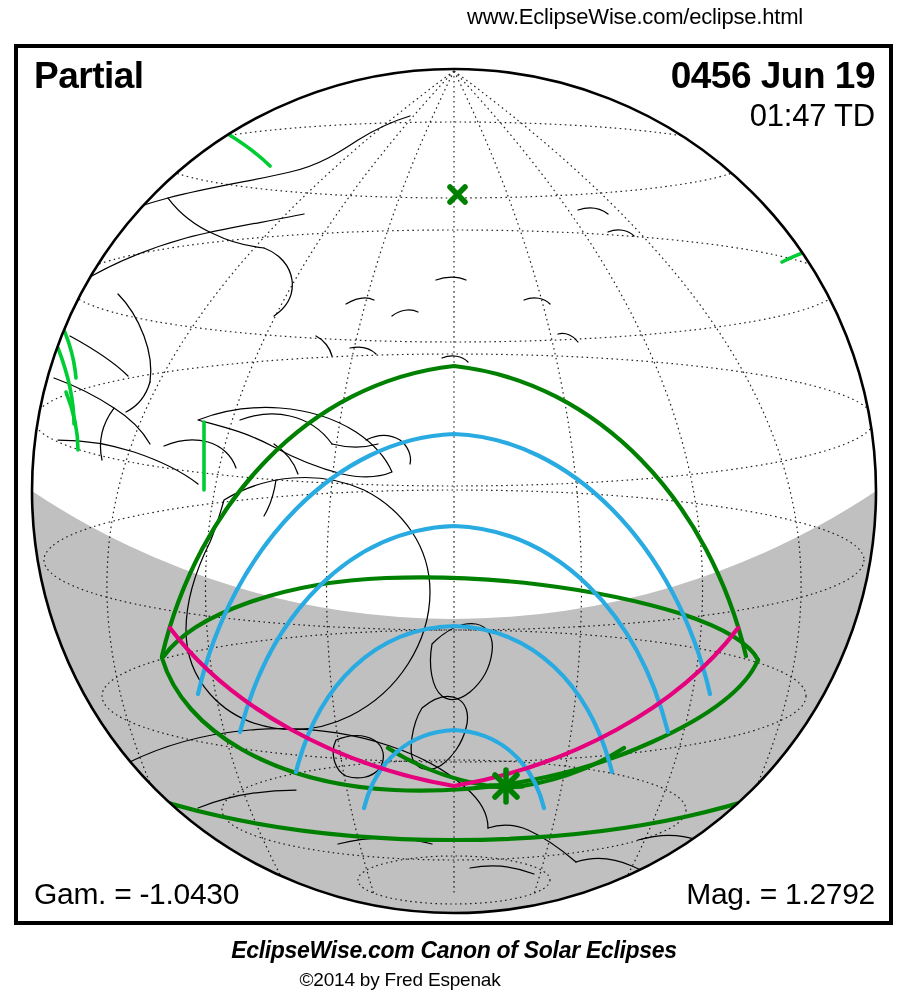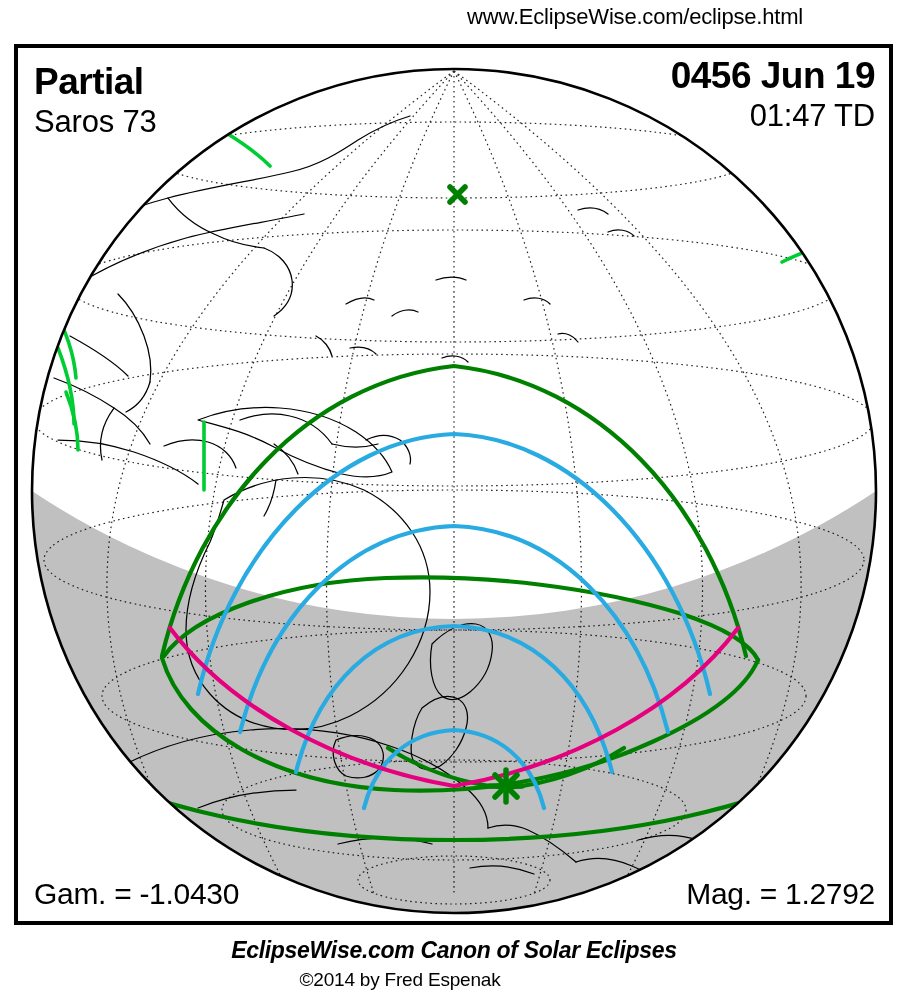--- a/index.html
+++ b/index.html
@@ -51,21 +51,21 @@
     width: 871px;
     height: 873px;
   }
   #globe-stage svg { display: block; }
 
   
   .corner-block {
     position: absolute;
     z-index: 5;
   }
-  #header-left  { left: 16px;  top: 6px;  text-align: left; margin-top: 6px; }
+  #header-left  { left: 16px;  top: 6px;  text-align: left; }
   #header-right { right: 14px; top: 6px;  text-align: right; }
   #footer-left  { left: 16px;  bottom: 8px; text-align: left; }
   #footer-right { right: 14px; bottom: 8px; text-align: right; }
 
   .line-type {
     font-size: 37px;
     font-weight: bold;
     line-height: 43px;
     letter-spacing: -0.5px;
     white-space: nowrap;
@@ -312,21 +312,20 @@
           <line x1="499" y1="727" x2="477" y2="749"></line>
         </g>
       </g>
 
       <circle cx="436" cy="443" r="422" fill="none" stroke="#000000" stroke-width="2.6"></circle>
     </svg>
   </div>
 
   <div id="header-left" class="corner-block">
     <div class="line-type">Partial</div>
-    <div class="line-saros">Saros  73</div>
   </div>
 
   <div id="header-right" class="corner-block">
     <div class="line-date">0456 Jun 19</div>
     <div class="line-time">01:47 TD</div>
   </div>
 
   <div id="footer-left" class="corner-block">
     <div class="line-stat">Gam. = -1.0430</div>
   </div>

